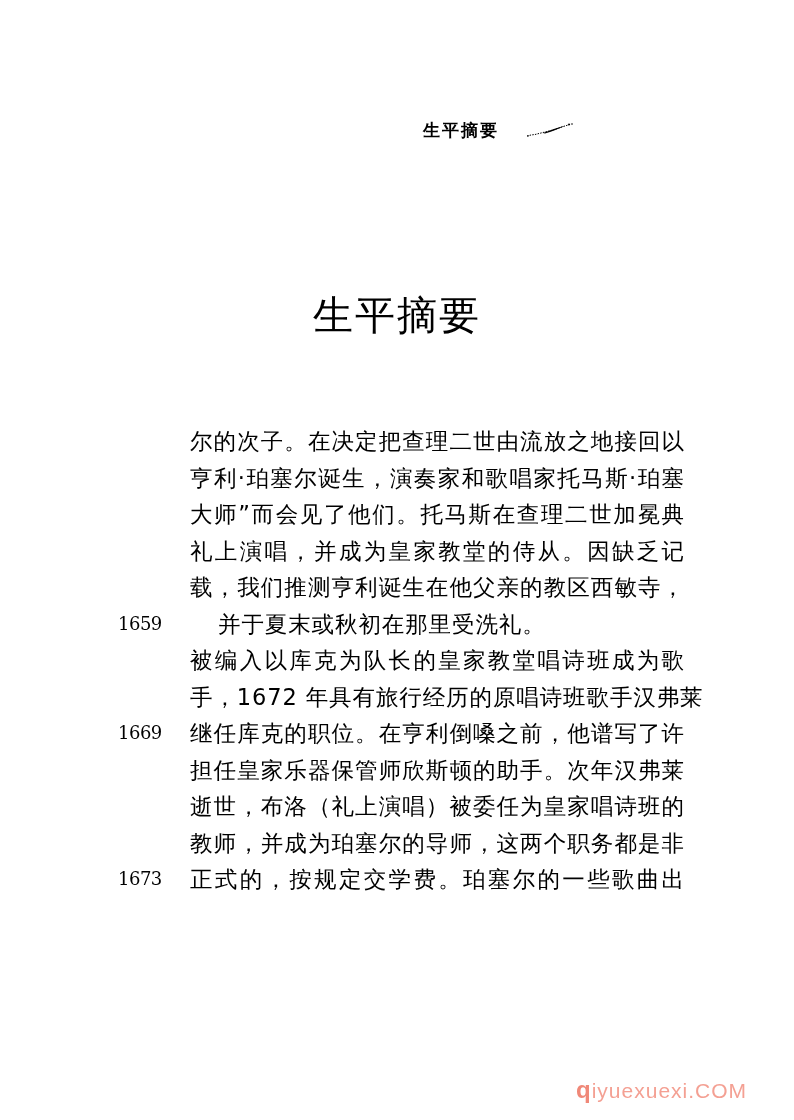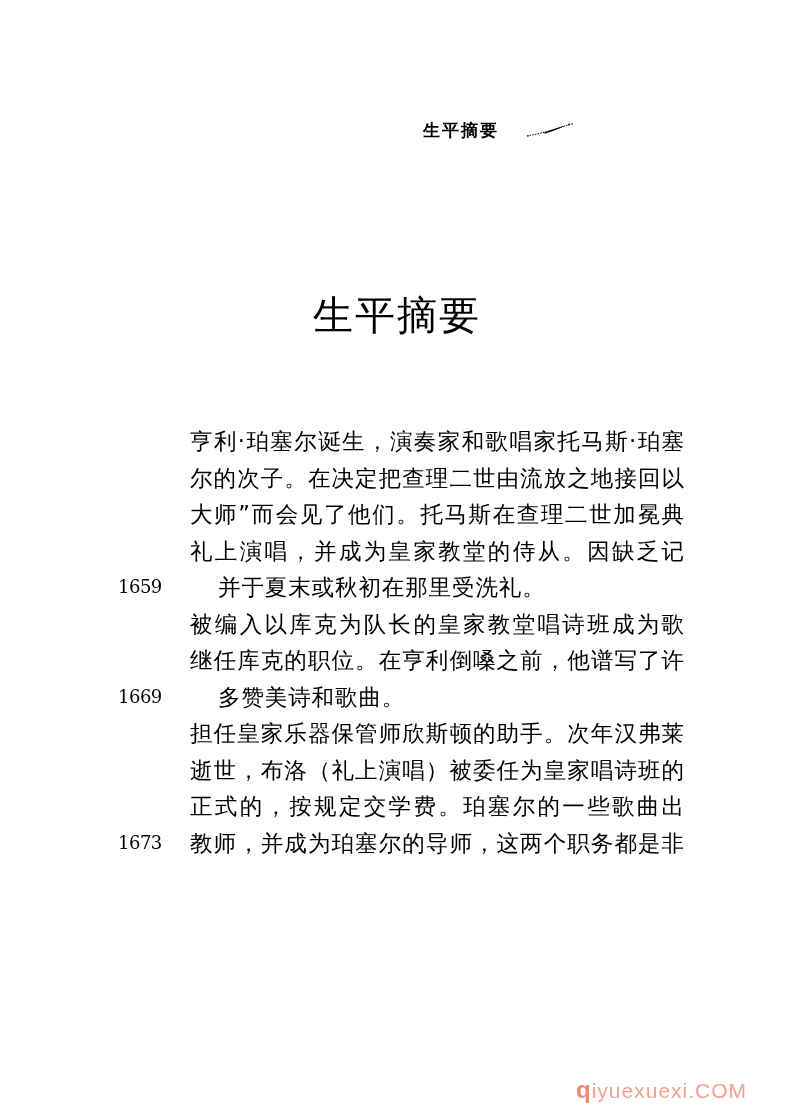--- a/index.html
+++ b/index.html
@@ -115,43 +115,44 @@
   </span>
 
 </div>
 
 <h1 class="chapter-title">生平摘要</h1>
 
 <div class="entries">
   <div class="entry">
     <div class="entry-year">1659</div>
     <div class="entry-lines">
+      <span class="entry-line">尔的次子。在决定把查理二世由流放之地接回以</span>
       <span class="entry-line">亨利·珀塞尔诞生，演奏家和歌唱家托马斯·珀塞</span>
-      <span class="entry-line">尔的次子。在决定把查理二世由流放之地接回以</span>
       <span class="entry-line">大师”而会见了他们。托马斯在查理二世加冕典</span>
       <span class="entry-line">礼上演唱，并成为皇家教堂的侍从。因缺乏记</span>
+      <span class="entry-line">载，我们推测亨利诞生在他父亲的教区西敏寺，</span>
       <span class="entry-line last">并于夏末或秋初在那里受洗礼。</span>
     </div>
   </div>
 
   <div class="entry">
     <div class="entry-year">1669</div>
     <div class="entry-lines">
       <span class="entry-line">被编入以库克为队长的皇家教堂唱诗班成为歌</span>
+      <span class="entry-line">手，1672 年具有旅行经历的原唱诗班歌手汉弗莱</span>
       <span class="entry-line">继任库克的职位。在亨利倒嗓之前，他谱写了许</span>
-      <span class="entry-line last">多赞美诗和歌曲。</span>
     </div>
   </div>
 
   <div class="entry">
     <div class="entry-year">1673</div>
     <div class="entry-lines">
       <span class="entry-line">担任皇家乐器保管师欣斯顿的助手。次年汉弗莱</span>
       <span class="entry-line">逝世，布洛（礼上演唱）被委任为皇家唱诗班的</span>
+      <span class="entry-line">教师，并成为珀塞尔的导师，这两个职务都是非</span>
       <span class="entry-line">正式的，按规定交学费。珀塞尔的一些歌曲出</span>
-      <span class="entry-line">教师，并成为珀塞尔的导师，这两个职务都是非</span>
     </div>
   </div>
 </div>
 
 <div class="watermark">
   <span class="q">q</span><span>iyuexuexi.COM</span>
 </div>
 
 </body></html>

